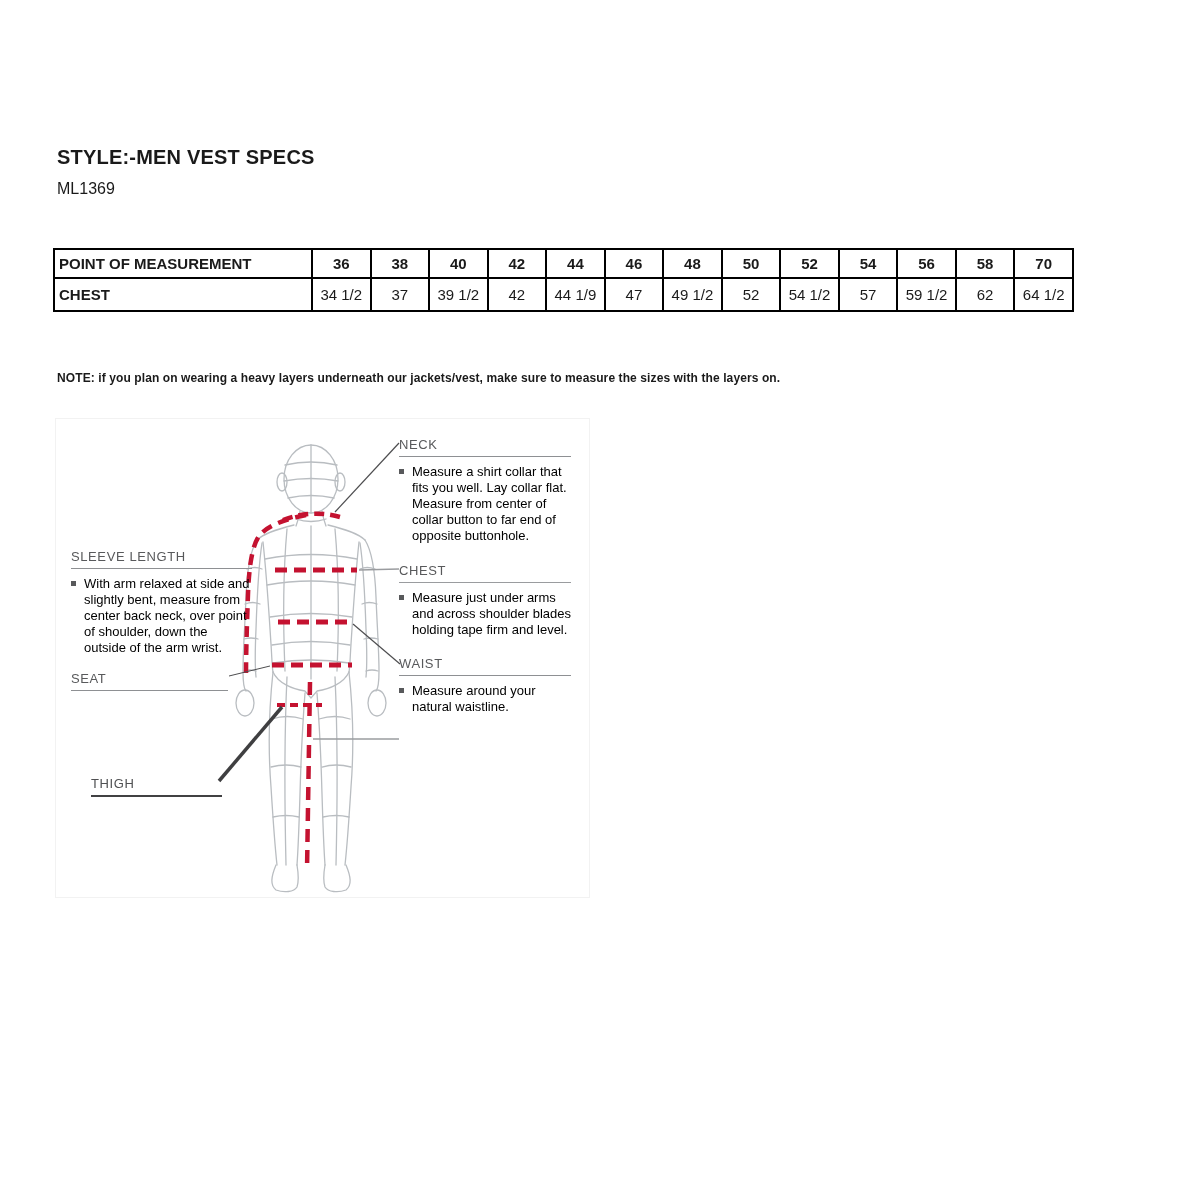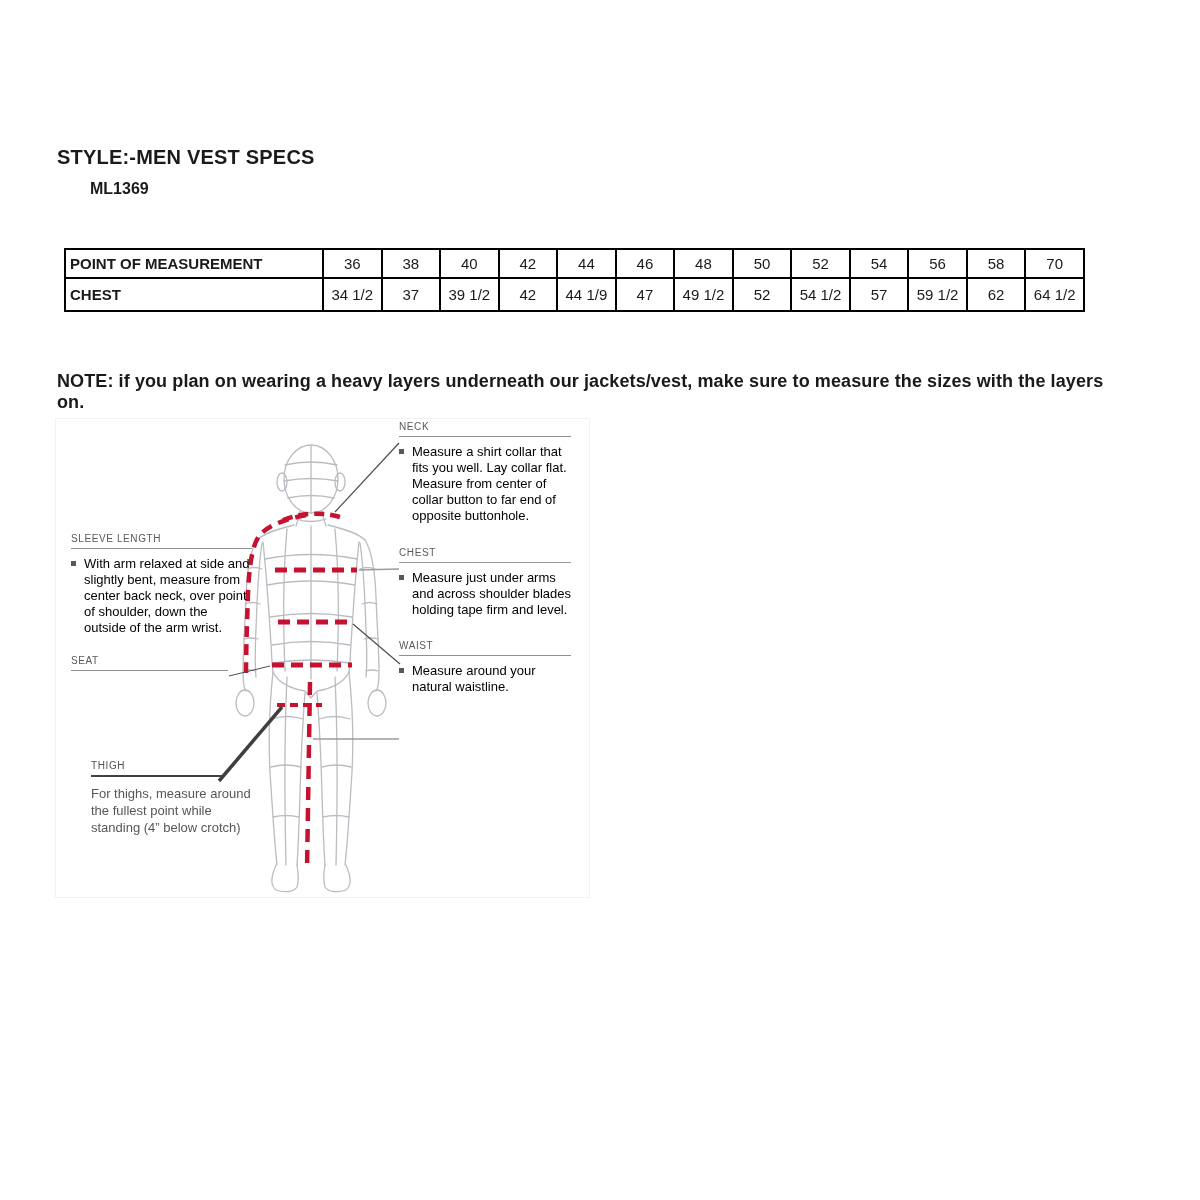--- a/index.html
+++ b/index.html
@@ -3,47 +3,47 @@
 <meta charset="utf-8">
 <style>
   * { box-sizing: border-box; margin: 0; padding: 0; }
   html,body { width:1200px; height:1200px; background:#ffffff;
     font-family:"Liberation Sans", sans-serif; color:#1a1a1a; }
   .page { position:relative; width:1200px; height:1200px; background:#fff; overflow:hidden; }
 
   
   .title-block { position:absolute; left:57px; top:146px; }
   .style-line { font-weight:bold; font-size:20px; letter-spacing:0.2px; }
-  .style-number { font-weight:bold; font-size:16px; margin-top:11px;margin-left:33px; }
-
-  
-  .size-table-wrap { position:absolute; left:64px; top:248px; width:1021px; }
+  .style-number { font-weight:normal; font-size:16px; margin-top:11px; }
+
+  
+  .size-table-wrap { position:absolute; left:53px; top:248px; width:1021px; }
   table.size-table { border-collapse:collapse; width:100%; table-layout:fixed;
     border:2px solid #000; }
   table.size-table th, table.size-table td { border:2px solid #000; font-size:15px;
     padding:0 4px; height:33px; vertical-align:middle; }
   table.size-table col.label-col { width:258px; }
   th.poi-cell { text-align:left; font-weight:bold; padding-left:5px; font-size:15px; }
-  th.size-cell { text-align:center; font-weight:normal; }
+  th.size-cell { text-align:center; font-weight:bold; }
   td.row-label { text-align:left; font-weight:bold; padding-left:5px; }
   td.value-cell { text-align:center; font-weight:normal; font-size:15px; }
   tr.header-row th { height:29px; }
 
   
   .note-line { position:absolute; left:57px; top:371px; width:1060px;
-    font-weight:bold; font-size:18px; letter-spacing:0.1px; }
+    font-weight:bold; font-size:12px; letter-spacing:0.1px; }
 
   
   .diagram { position:absolute; left:55px; top:418px; width:535px; height:480px;
     border:1px solid #f2f2f2; }
   .diagram svg { position:absolute; left:0; top:0; }
 
   .guide-label { position:absolute; color:#58595b; }
-  .guide-title { font-size:10px; letter-spacing:0.6px; color:#58595b;
-    border-bottom:1.5px solid #8e9093; padding-bottom:4px; }
+  .guide-title { font-size:13px; letter-spacing:0.6px; color:#58595b;
+    border-bottom:1.5px solid #8e9093; padding-bottom:4px;margin-top:16px; }
   .guide-desc { display:flex; gap:8px; margin-top:7px; font-size:13px;
     line-height:1.24; color:#000000; }
   .bullet { flex:none; width:5px; height:5px; background:#58595b; margin-top:5px; }
 
   .lbl-neck   { left:343px; top:2px;   width:172px; }
   .lbl-sleeve { left:15px;  top:114px; width:181px; }
   .lbl-chest  { left:343px; top:128px; width:172px; }
   .lbl-chest .guide-title { border-bottom-color:#9a9c9f; }
   .lbl-waist  { left:343px; top:221px; width:172px; }
   .lbl-seat   { left:15px;  top:236px; width:157px; }
@@ -234,17 +234,16 @@
         </div>
     </div>
 
     <div class="guide-label lbl-seat">
       <div class="guide-title">SEAT</div>
     </div>
 
 
     <div class="guide-label lbl-thigh">
       <div class="guide-title">THIGH</div>
-      <div class="thigh-desc">For thighs, measure around the fullest point while standing (4” below crotch)</div>
     </div>
 
   </div>
 </div>
 
 </body></html>

